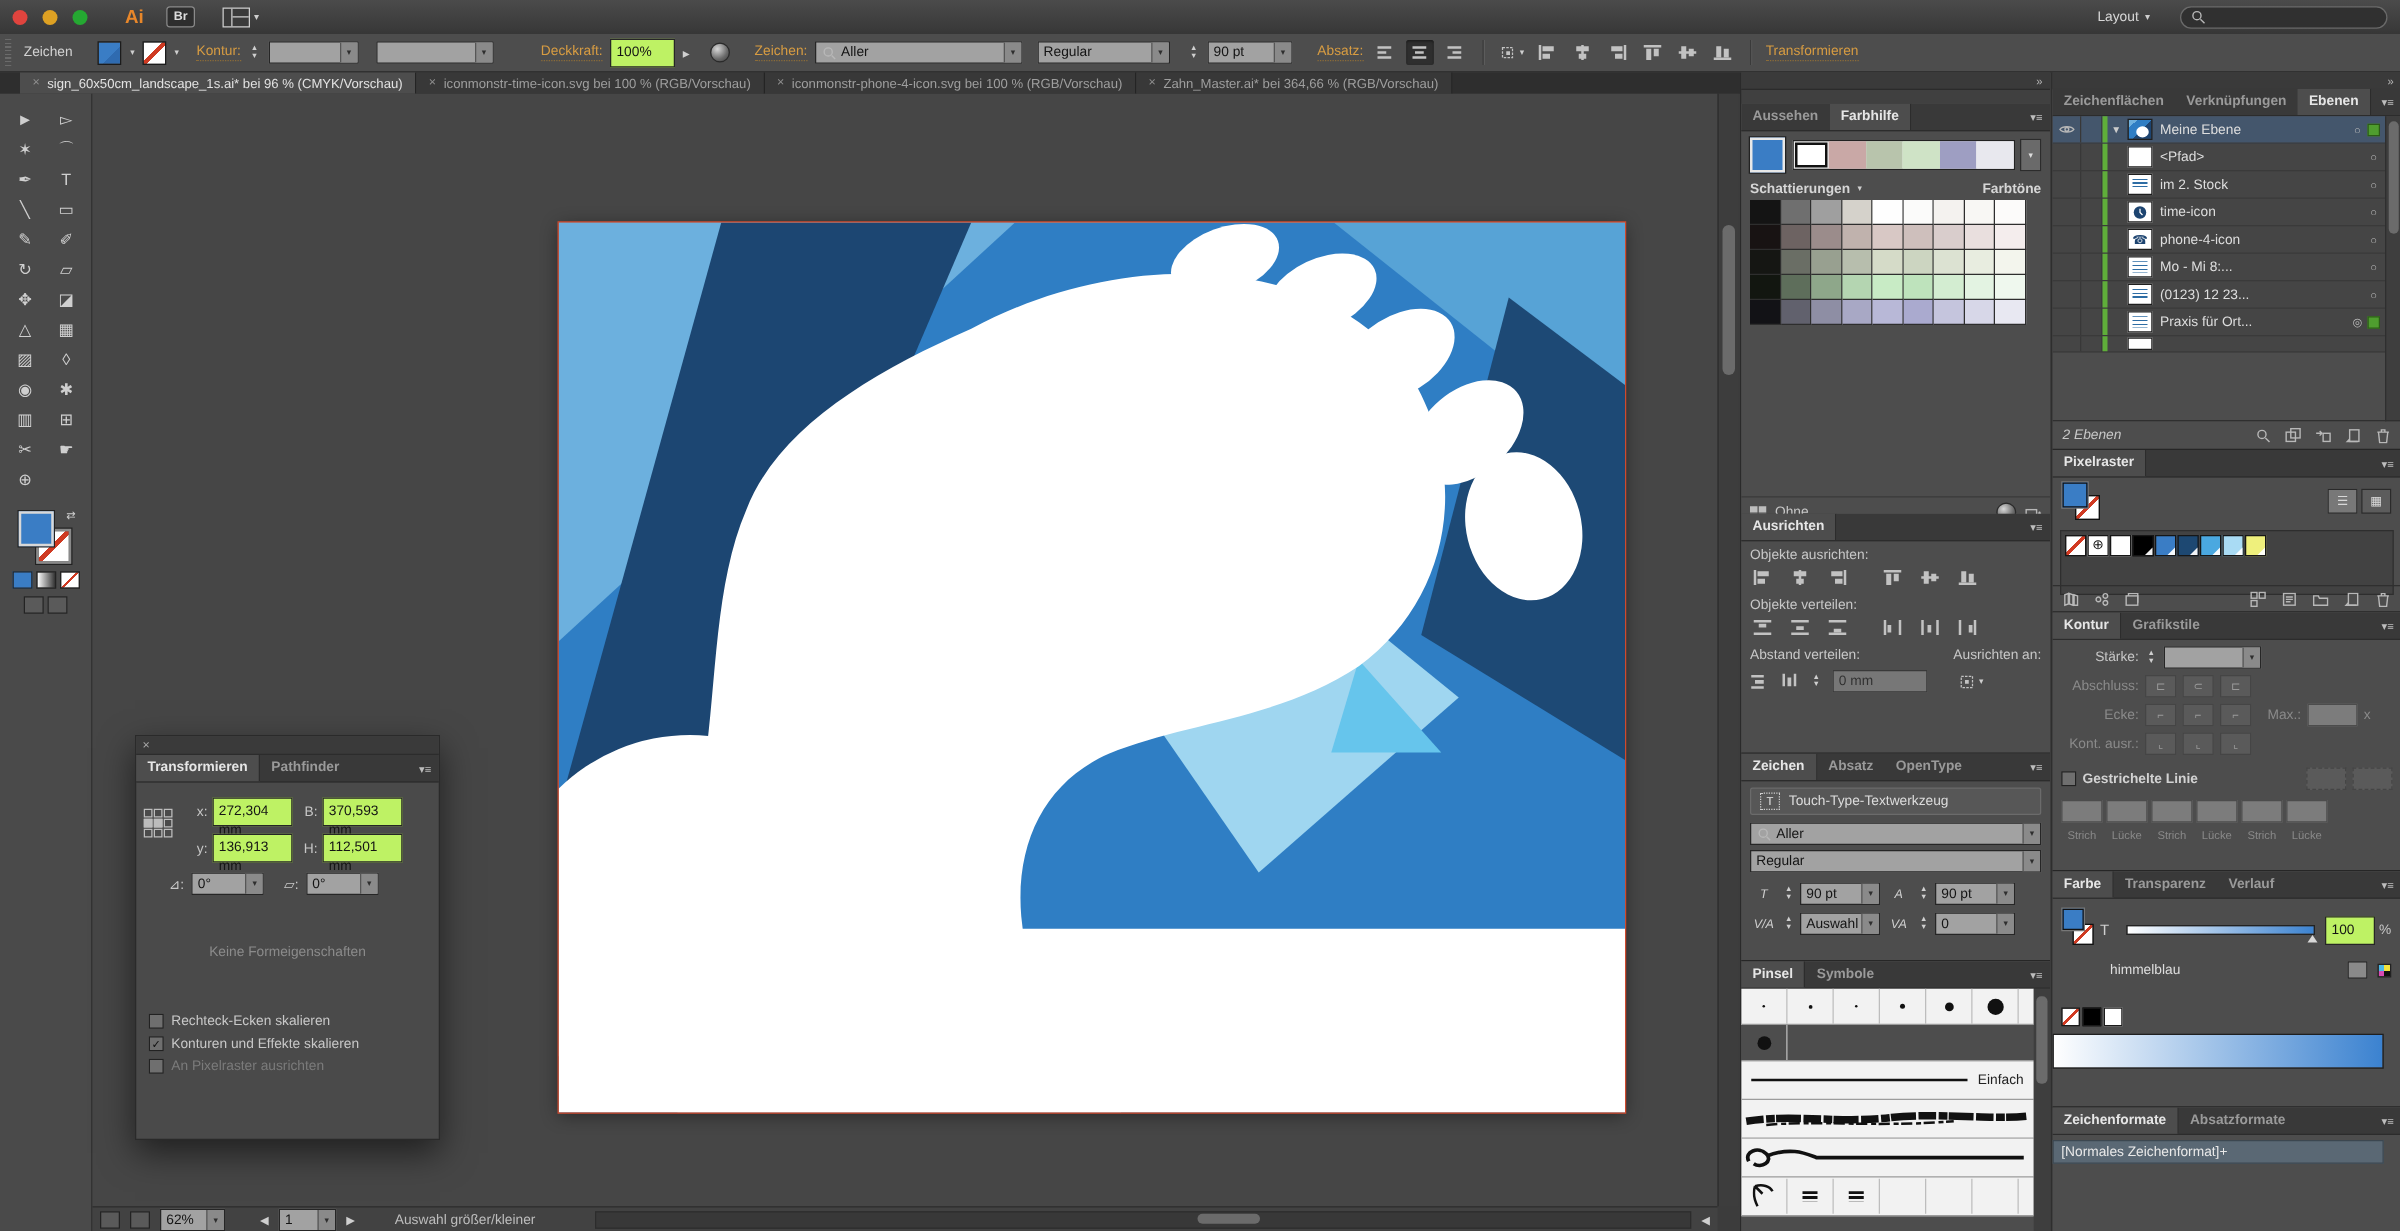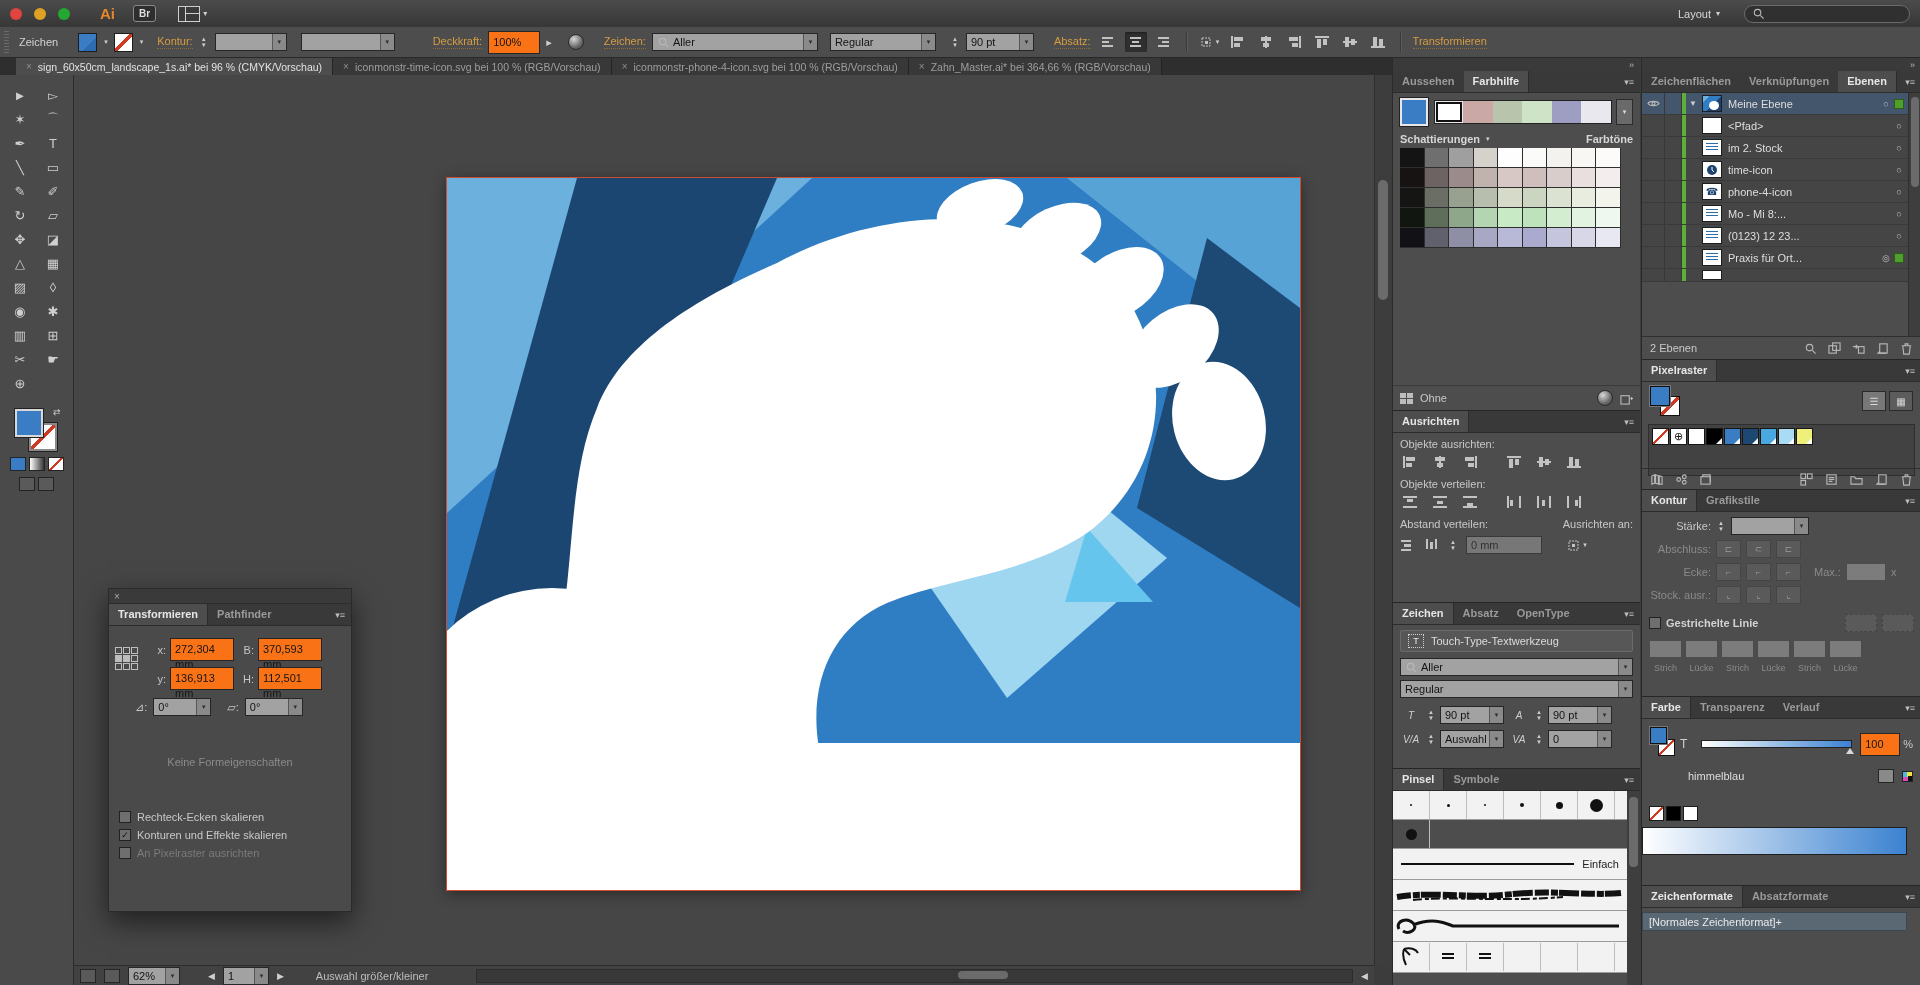--- a/index.html
+++ b/index.html
@@ -14,21 +14,21 @@
   .layout-ic{width:20px;height:14px;border:1px solid #cfcfcf;background:#3a3a3a;position:relative;margin-right:3px;}
   .layout-ic::before{content:"";position:absolute;left:6px;top:0;bottom:0;width:1px;background:#cfcfcf;}
   .layout-ic::after{content:"";position:absolute;left:7px;top:6px;right:0;height:1px;background:#cfcfcf;}
   .caret{color:#cfcfcf;font-size:8px;margin-right:10px;}
   .tb-right{margin-left:auto;display:flex;align-items:center;margin-right:10px;}
   .searchbox{width:150px;height:16px;border:1px solid #6a6a6a;border-radius:9px;background:#303030;display:flex;align-items:center;padding:0 7px;margin-left:14px;}
   
   .controlbar{left:0;top:27px;width:1920px;height:31px;background:#4d4d4d;border-bottom:1px solid #282828;display:flex;align-items:center;gap:6px;padding-left:4px;box-sizing:border-box;}
   .grip{width:5px;height:22px;background:repeating-linear-gradient(#6a6a6a 0 1px,transparent 1px 3px);margin-right:4px;}
   .o-lbl{color:#d79c42;border-bottom:1px dotted #8c6c38;line-height:13px;}
-  .inp{background:#f97316;border:1px solid #262626;color:#141414;height:15px;line-height:15px;padding:3px 4px;font-size:11px;}
+  .inp{background:#bef264;border:1px solid #262626;color:#141414;height:15px;line-height:15px;padding:3px 4px;font-size:11px;}
   .dd{display:flex;align-items:center;background:#a2a2a2;border:1px solid #262626;height:16px;color:#141414;padding-left:4px;}
   .dd .dda{margin-left:auto;background:#8a8a8a;border-left:1px solid #565656;height:100%;width:13px;display:flex;align-items:center;justify-content:center;font-size:7px;color:#2e2e2e;}
   .stepper{display:flex;flex-direction:column;width:10px;}
   .stepper span{font-size:6px;line-height:6px;color:#cfcfcf;text-align:center;}
   .chip{width:17px;height:17px;border:1px solid #1c1c1c;position:relative;background:#fff;}
   .chip-fill{background:linear-gradient(135deg,#3a7dc5 60%,#2f6bb0 60%);}
   .chip-slash{background:linear-gradient(135deg,#fff 44%,#cf3a22 44%,#cf3a22 56%,#fff 56%);}
   .mini-caret{font-size:7px;color:#cfcfcf;margin-left:1px;}
   .sep{width:1px;height:20px;background:#3a3a3a;border-right:1px solid #5c5c5c;margin:0 5px;}
   .ic{display:inline-block;}
@@ -130,21 +130,21 @@
   .disc{width:14px;font-size:8px;color:#ccc;text-align:center;}
   .lthumb{width:18px;height:15px;background:#fff;border:1px solid #1e1e1e;margin:0 6px 0 2px;display:flex;align-items:center;justify-content:center;overflow:hidden;flex:none;}
   .lthumb.art{background:linear-gradient(135deg,#6fb1de 20%,#2f7ec4 20% 55%,#1d4470 55%);position:relative;}
   .lthumb.art::after{content:"";position:absolute;right:2px;bottom:1px;width:10px;height:9px;border-radius:50%;background:#fff;}
   .tlines{width:12px;height:9px;background:repeating-linear-gradient(#2e6da4 0 1px,transparent 1px 3px);}
   .llabel{flex:1;color:#dedede;white-space:nowrap;overflow:hidden;}
   .tgt{width:16px;color:#bdbdbd;font-size:9px;text-align:center;}
   .selchip{width:8px;height:8px;background:#4f9e2f;border:1px solid #2c5c18;margin-right:3px;}
   .lscroll{position:absolute;right:0;top:22px;bottom:22px;width:12px;background:#3e3e3e;border-left:1px solid #2f2f2f;}
   .lscroll::before{content:"";position:absolute;left:2px;top:4px;width:8px;height:90px;background:#6b6b6b;border-radius:4px;}
-  .lfooter{position:absolute;left:0;right:0;bottom:0;height:22px;border-top:1px solid #2f2f2f;display:flex;align-items:center;gap:11px;padding:0 8px;}
+  .lfooter{position:absolute;left:0;right:0;bottom:0;height:22px;border-top:1px solid #2f2f2f;display:flex;align-items:center;gap:11px;padding:0 8px;font-style:italic;}
   
   .fs-chips{position:relative;width:34px;height:30px;}
   .fs-chips .f{position:absolute;left:0;top:0;width:18px;height:18px;background:#3a7dc5;border:1px solid #111;box-shadow:0 0 0 1px #777;}
   .fs-chips .s{position:absolute;left:10px;top:10px;width:18px;height:18px;background:linear-gradient(135deg,#fff 44%,#cf3a22 44%,#cf3a22 56%,#fff 56%);border:1px solid #111;}
   .viewbtn{width:22px;height:18px;border:1px solid #2a2a2a;background:#5c5c5c;display:flex;align-items:center;justify-content:center;color:#d8d8d8;font-size:10px;}
   .viewbtn.on{background:#787878;}
   .fs-list{background:#424242;border:1px solid #2e2e2e;height:44px;margin:4px 6px;position:relative;padding:3px;}
   .fs-row{display:flex;}
   .fs-row .sw{width:15px;height:15px;border:1px solid #161616;margin-right:1px;position:relative;background:#888;}
   .fs-row .sw:not(.sw-none):not(.sw-reg)::after{content:"";position:absolute;right:0;bottom:0;border-left:6px solid transparent;border-bottom:6px solid rgba(255,255,255,.95);}
@@ -481,21 +481,21 @@
     <span style="margin-left:24px;color:#bdbdbd">Auswahl größer/kleiner</span>
     <div class="hscroll">
         <span class="hthumb"></span>
       </div>
     <span class="glyph" style="font-size:9px">◀</span>
   </div>
 
   <div class="abs dock dockA">
     <div class="dstrip">»</div>
 
-    <div class="panel" style="top:13px;height:340px">
+    <div class="panel" style="top:25px;height:340px">
       <div class="ptabs">
         <span class="ptab">Aussehen</span>
         <span class="ptab on">Farbhilfe</span>
         <span class="pmenu">▾≡</span>
       </div>
       <div class="pbody">
         <div class="frow" style="margin-bottom:7px">
           <span class="fh-chip"></span>
           <div class="fh-strip">
               <span class="lead"></span>
@@ -1053,21 +1053,21 @@
       <div class="krow">
         <span class="klab dis">Ecke:</span>
         <span class="kbtn">⌐</span>
         <span class="kbtn">⌐</span>
         <span class="kbtn">⌐</span>
         <span class="kdis" style="margin-left:8px">Max.:</span>
         <span class="seg" style="width:38px"></span>
         <span class="kdis">x</span>
       </div>
       <div class="krow">
-        <span class="klab dis">Stock. ausr.:</span>
+        <span class="klab dis">Kont. ausr.:</span>
         <span class="kbtn">⌞</span>
         <span class="kbtn">⌞</span>
         <span class="kbtn">⌞</span>
       </div>
       <div class="krow" style="margin-top:10px">
         <span class="cb"></span>
         <b style="color:#d2d2d2">Gestrichelte Linie</b>
         <span class="kbtn" style="margin-left:auto;width:30px;border-style:dashed"></span>
         <span class="kbtn" style="width:30px;border-style:dashed"></span>
       </div>

